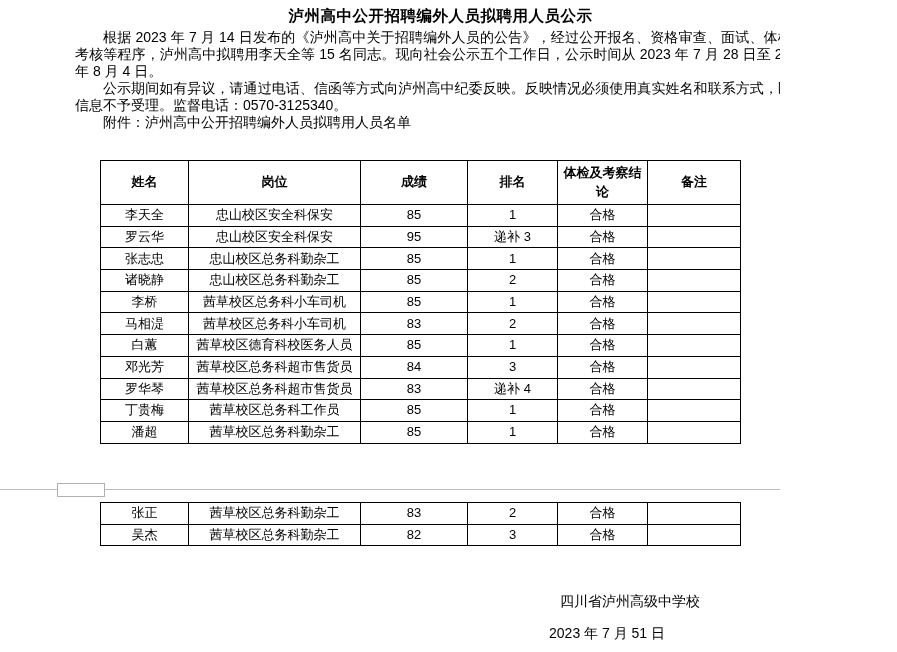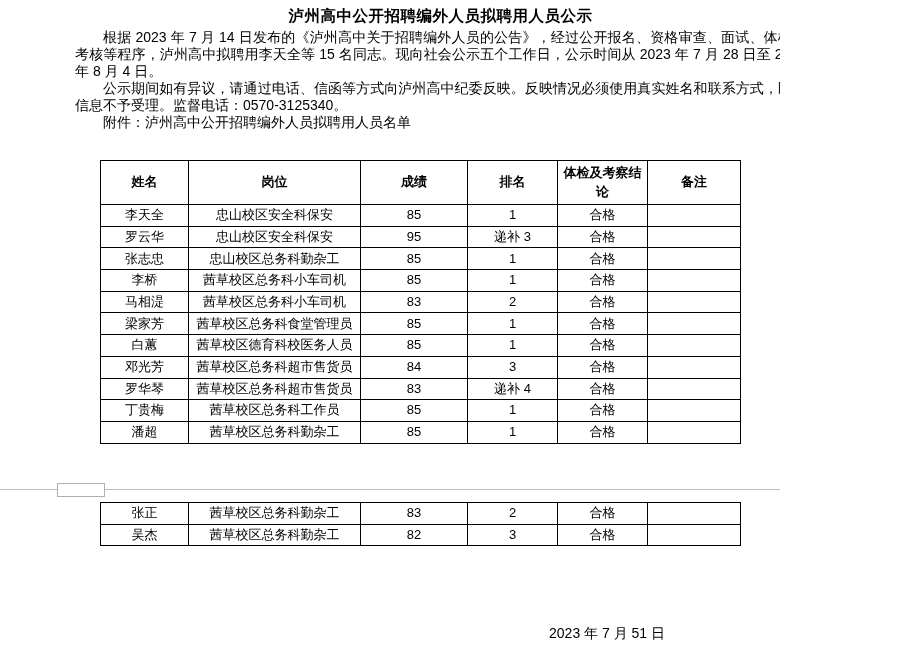--- a/index.html
+++ b/index.html
@@ -151,40 +151,40 @@
         </tr>
         <tr>
           <td>张志忠</td>
           <td>忠山校区总务科勤杂工</td>
           <td>85</td>
           <td>1</td>
           <td>合格</td>
           <td></td>
         </tr>
         <tr>
+          <td>诸晓静</td>
+          <td>忠山校区总务科勤杂工</td>
+          <td>85</td>
+          <td>2</td>
+          <td>合格</td>
+          <td></td>
+        </tr>
+        <tr>
           <td>李桥</td>
           <td>茜草校区总务科小车司机</td>
           <td>85</td>
           <td>1</td>
           <td>合格</td>
           <td></td>
         </tr>
         <tr>
           <td>马相湜</td>
           <td>茜草校区总务科小车司机</td>
           <td>83</td>
           <td>2</td>
-          <td>合格</td>
-          <td></td>
-        </tr>
-        <tr>
-          <td>梁家芳</td>
-          <td>茜草校区总务科食堂管理员</td>
-          <td>85</td>
-          <td>1</td>
           <td>合格</td>
           <td></td>
         </tr>
         <tr>
           <td>白蕙</td>
           <td>茜草校区德育科校医务人员</td>
           <td>85</td>
           <td>1</td>
           <td>合格</td>
           <td></td>
@@ -250,16 +250,17 @@
           <td>吴杰</td>
           <td>茜草校区总务科勤杂工</td>
           <td>82</td>
           <td>3</td>
           <td>合格</td>
           <td></td>
         </tr>
       </tbody>
   </table>
 
+  <div class="footer-org">四川省泸州高级中学校</div>
 
   <div class="footer-date">2023 年 7 月 51 日</div>
 
 </div>
 
 </body></html>

